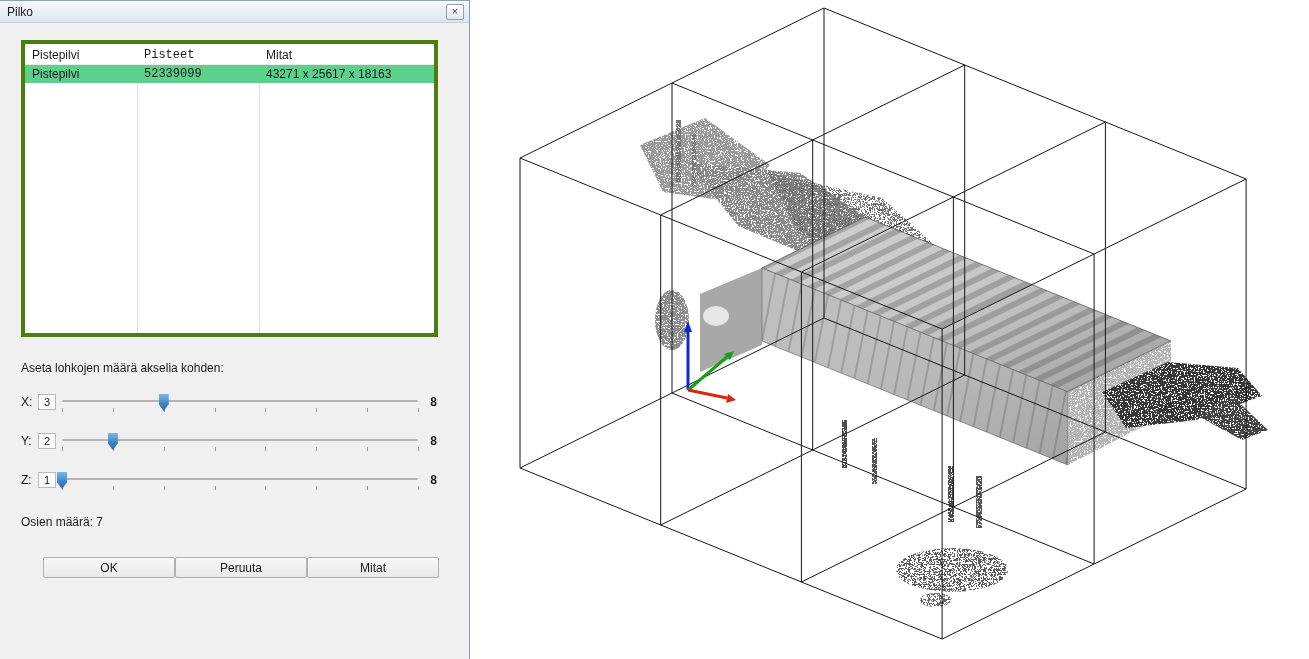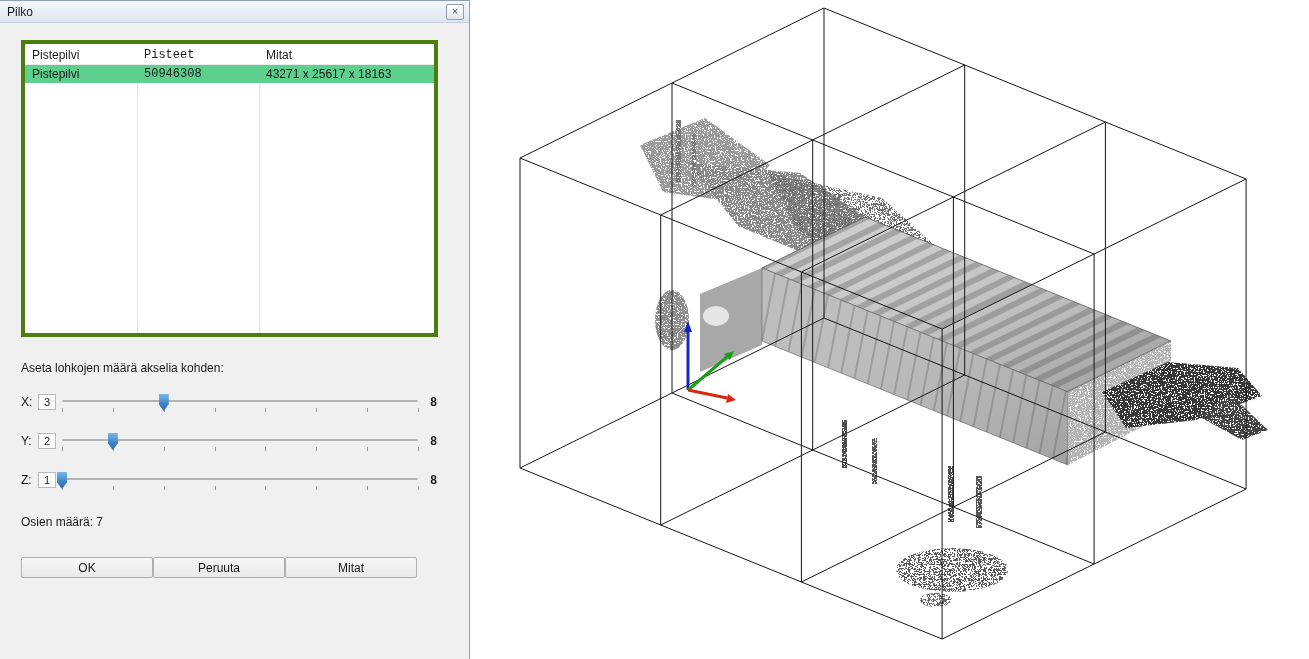--- a/index.html
+++ b/index.html
@@ -71,21 +71,21 @@
     transform: translateX(-50%);
     background: linear-gradient(#7ab8e9 0%, #3b82c4 60%, #2a6aa8 100%);
     clip-path: polygon(0 0, 100% 0, 100% 60%, 50% 100%, 0 60%);
   }
   .maxlab { width: 10px; text-align: right; font-weight: 700; }
 
   .parts-label { position: absolute; left: 21px; top: 514px; }
 
   .btnrow {
     position: absolute; left: 21px; top: 556px; width: 418px;
-    display: flex; justify-content: flex-start;
+    display: flex; justify-content: flex-end;
   }
   .btnrow button {
     width: 132px; height: 21px; padding: 0;
     border: 1px solid #b0b0b0; border-radius: 2px;
     background: linear-gradient(#f7f7f7, #e9e9e9);
     font-family: inherit; font-size: 12px; color: #1a1a1a; cursor: default;
   }
 
   
   .viewport { position: absolute; left: 470px; top: 0; width: 839px; height: 659px; background: #fff; }
@@ -108,21 +108,21 @@
     <div class="listview">
       <div class="colsep s1"></div>
       <div class="colsep s2"></div>
       <div class="lv-head">
         <div class="lv-hcell c1">Pistepilvi</div>
         <div class="lv-hcell c2">Pisteet</div>
         <div class="lv-hcell c3">Mitat</div>
       </div>
       <div class="lv-row selected">
         <div class="lv-cell c1">Pistepilvi</div>
-        <div class="lv-cell c2">50946308</div>
+        <div class="lv-cell c2">52339099</div>
         <div class="lv-cell c3">43271 x 25617 x 18163</div>
       </div>
     </div>
 
     <div class="sect-label">Aseta lohkojen määrä akselia kohden:</div>
 
     <div class="slider-row r0">
       <span class="ax">X:</span>
       <span class="valbox">3</span>
       <div class="track-wrap">

